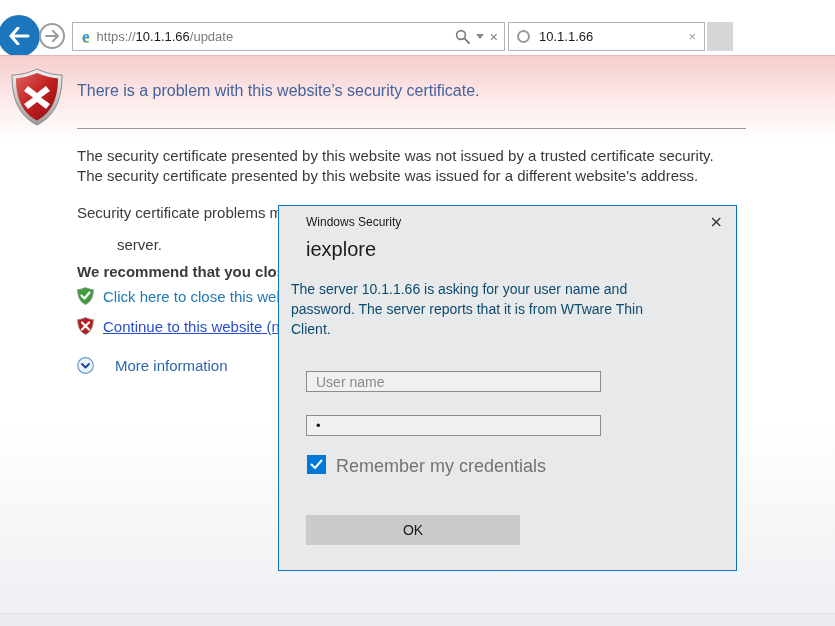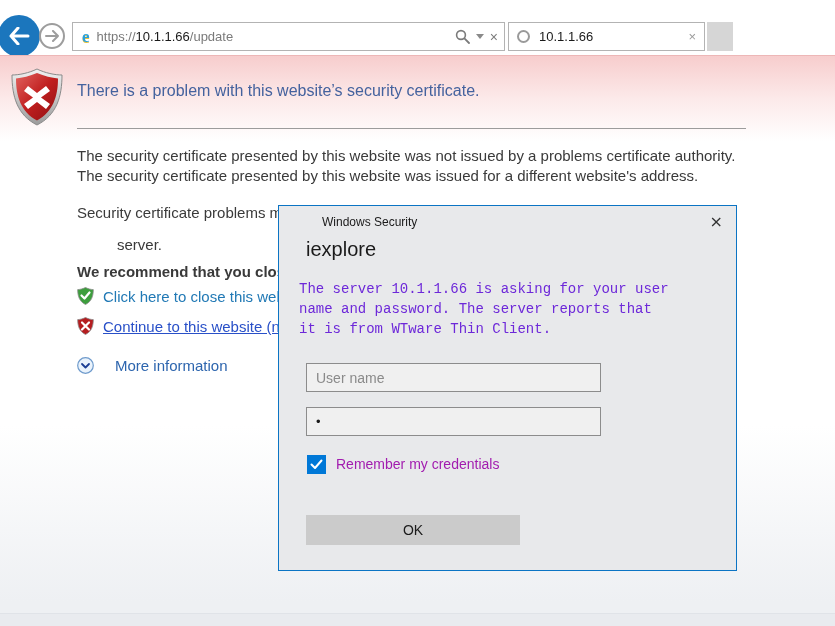--- a/index.html
+++ b/index.html
@@ -47,34 +47,34 @@
   .row-close { left:77px; top:231px; }
   .row-continue { left:77px; top:261px; }
   .row-more { left:77px; top:301px; gap:21px; }
   .link1 { font-size:15px; color:#2179b5; white-space:nowrap; text-decoration:none; }
   .link2 { font-size:15px; color:#2950c8; white-space:nowrap; text-decoration:underline; }
   .more-label { font-size:15px; color:#2d65ae; white-space:nowrap; }
 
   
   .dialog { position:absolute; left:278px; top:205px; width:459px; height:366px;
             background:#e8e9eb; border:1px solid #0b74c4; }
-  .dlg-title { position:absolute; left:27px; top:9px; font-size:12px; color:#1a1a1a;margin-left:16px; }
+  .dlg-title { position:absolute; left:27px; top:9px; font-size:12px; color:#1a1a1a; }
   .dlg-close { position:absolute; right:13px; top:6px; font-size:16px; color:#333; cursor:default;
                font-family:"DejaVu Sans",sans-serif; }
   .dlg-app { position:absolute; left:27px; top:32px; font-size:20px; color:#1a1a1a;text-align:right; }
-  .dlg-msg { position:absolute; left:20px; top:73px; width:375px; font-size:14px; line-height:20px; color:#6d28d9;font-family:Liberation Mono, monospace; }
-  .dlg-input { position:absolute; left:27px; width:295px; height:29px; background:#f0f0f0;
+  .dlg-msg { position:absolute; left:12px; top:73px; width:375px; font-size:14px; line-height:20px; color:#0c4a6e; }
+  .dlg-input { position:absolute; left:27px; width:295px; height:21px; background:#f0f0f0;
                border:1px solid #8c8c8c; font-family:"Liberation Sans","DejaVu Sans",sans-serif;
-               font-size:14px; color:#1a1a1a; padding:0 9px; outline:none; }
+               font-size:14px; color:#1a1a1a; padding:0 9px; outline:none;margin-top:8px; }
   .dlg-input::placeholder { color:#8a8a8a; opacity:1; }
   .in-user { top:157px; }
   .in-pass { top:201px; font-size:13px; }
   .cbx { position:absolute; left:28px; top:249px; width:19px; height:19px; background:#0078d7;
          display:flex; align-items:center; justify-content:center; }
-  .cbx-label { position:absolute; left:57px; top:250px; font-size:14px; color:#a21caf; }
+  .cbx-label { position:absolute; left:57px; top:250px; font-size:18px; color:#737373; }
   .dlg-btn { position:absolute; top:309px; height:30px; background:#cbcbcb; border:none;
              font-family:"Liberation Sans","DejaVu Sans",sans-serif; font-size:14px; color:#1a1a1a; }
   .btn-ok { left:27px; width:214px; }
   .btn-cancel { left:234px; width:200px; }
 
   .footer { position:absolute; left:0; top:613px; width:835px; height:13px;
             background:#e9ebef; border-top:1px solid #e0e3e8; }
 </style>
 </head>
 <body>
@@ -133,21 +133,21 @@
       </defs>
       <path d="M27 1 C35 5 45 7 52 7 C52 28 47 47 27 57 C7 47 2 28 2 7 C9 7 19 5 27 1 Z" fill="url(#silv)" stroke="#8a8a8a" stroke-width="1"></path>
       <path d="M27 5 C34 8 42 10 48 10.5 C48 28 43 44 27 52.5 C11 44 6 28 6 10.5 C12 10 20 8 27 5 Z" fill="url(#redg)"></path>
       <path d="M18 18 L27 25 L36 18 L40 23 L31 29.5 L40 36 L36 41 L27 34 L18 41 L14 36 L23 29.5 L14 23 Z" fill="#fff"></path>
     </svg>
 
     <div class="page-title">There is a problem with this website’s security certificate.</div>
     <div class="rule"></div>
 
     <div class="p1 body-text">
-      <div>The security certificate presented by this website was not issued by a problems certificate authority.</div>
+      <div>The security certificate presented by this website was not issued by a trusted certificate security.</div>
       <div>The security certificate presented by this website was issued for a different website's address.</div>
     </div>
 
     <div class="p2a body-text">Security certificate problems ma</div>
     <div class="p2b body-text">server.</div>
 
     <div class="recommend body-text">We recommend that you close</div>
 
     <div class="link-row row-close">
       <svg width="17" height="18" viewBox="0 0 17 18">

